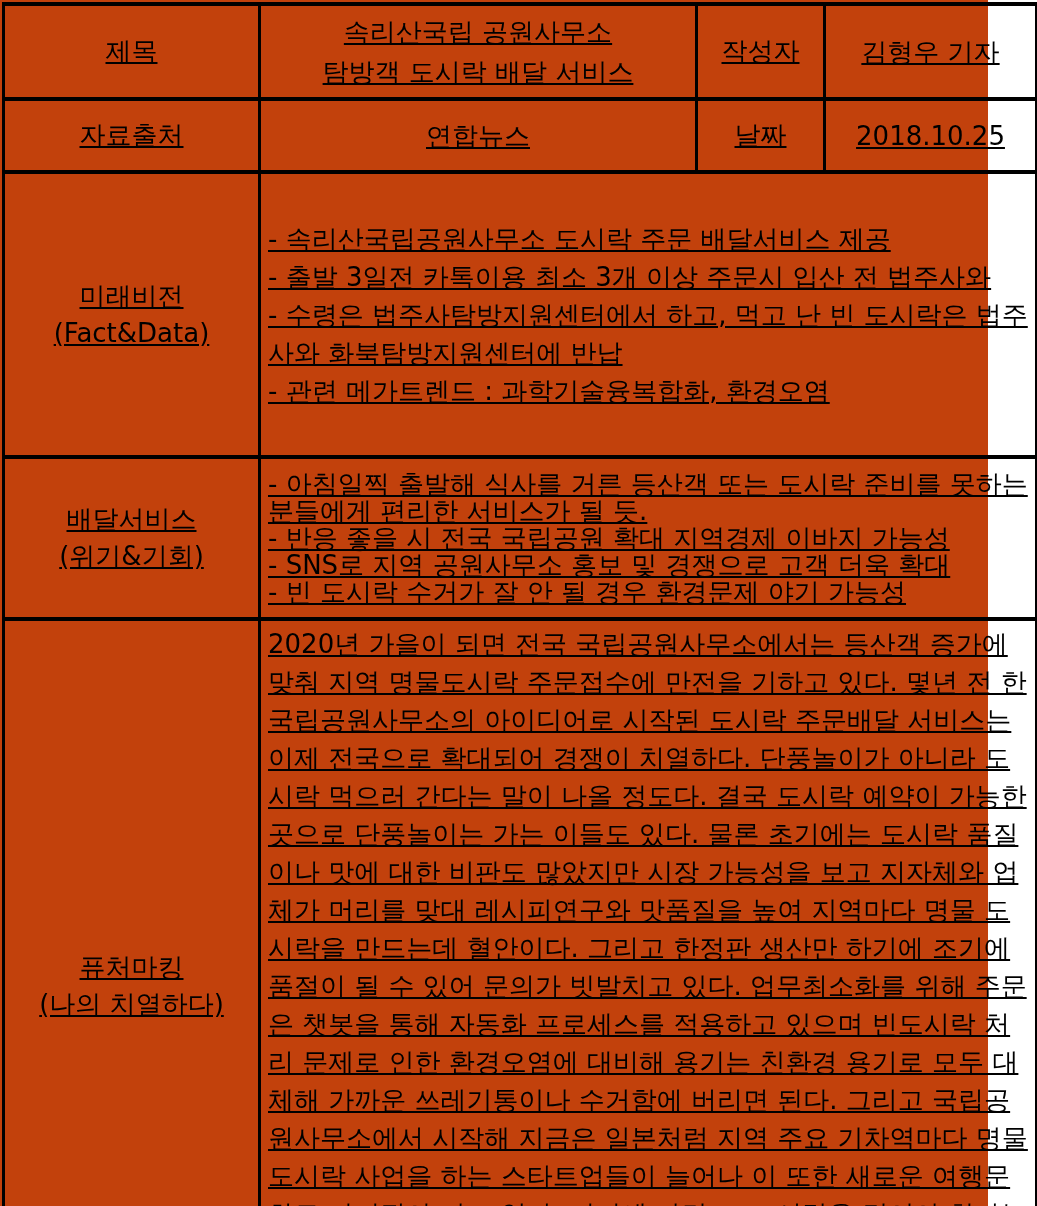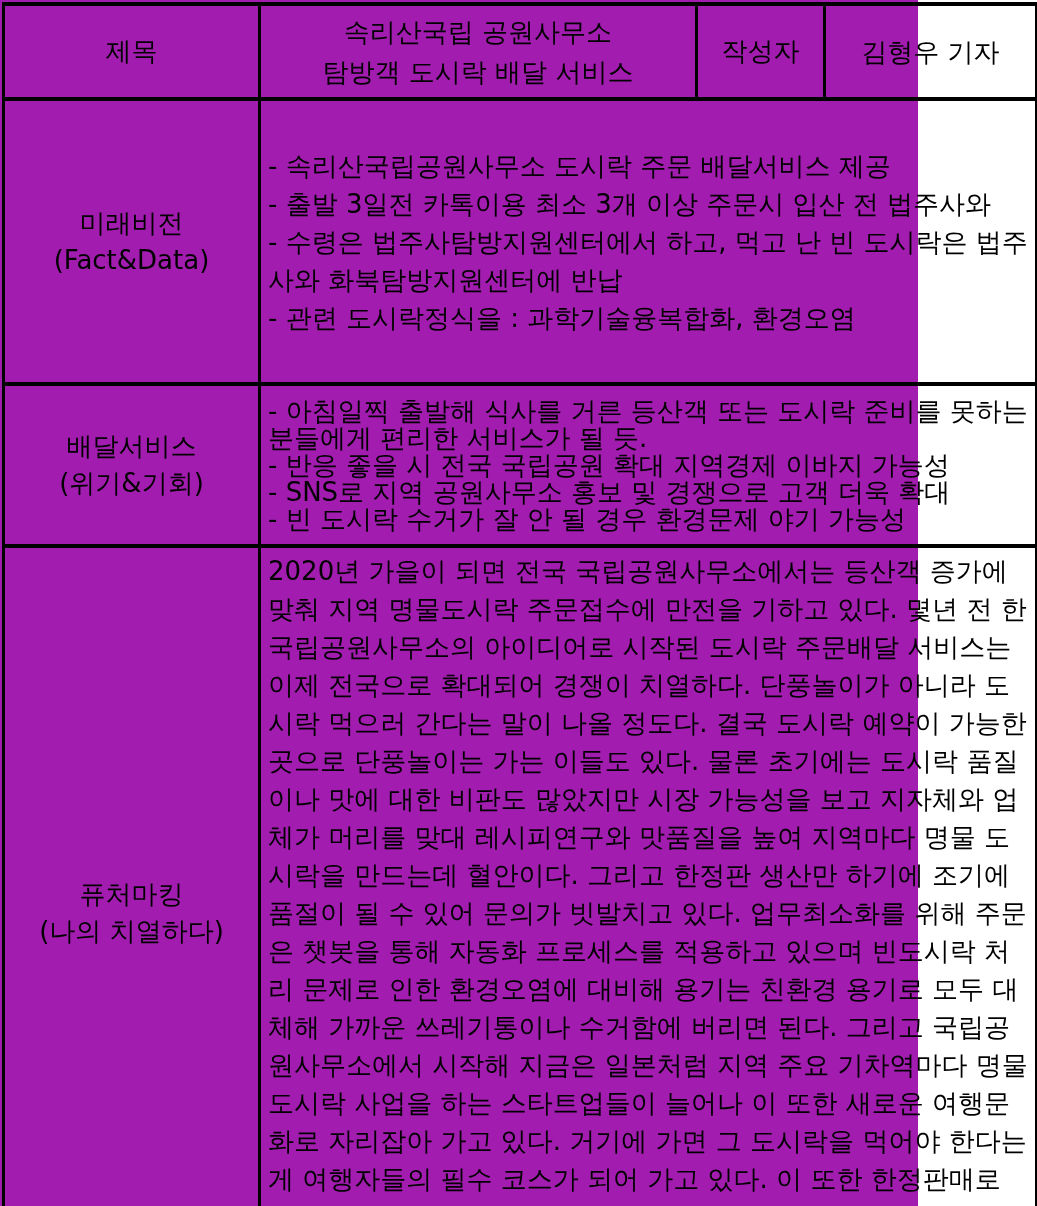--- a/index.html
+++ b/index.html
@@ -3,25 +3,26 @@
 <meta charset="utf-8">
 <style>
   html, body {
     margin: 0;
     padding: 0;
     background: #ffffff;
     color: #000000;
     font-family: "DejaVu Sans", "Liberation Sans", sans-serif;
   }
   .page {
-    width: 918px;
+    width: 988px;
     height: 1206px;
-    background: #a21caf;
+    background: #c2410c;
     box-sizing: border-box;
     padding: 2px 2px 0 2px;
+    text-decoration: underline;
   }
   table.sheet {
     border-collapse: collapse;
     table-layout: fixed;
     width: 1033px;
   }
   table.sheet td {
     border-left: 3px solid #000000;
     border-right: 3px solid #000000;
     border-top: 4px solid #000000;
@@ -78,32 +79,46 @@
         <div>탐방객 도시락 배달 서비스</div>
       </td>
       <td class="label-cell">
         <span>작성자</span>
       </td>
       <td class="value-cell">
         <span>김형우 기자</span>
       </td>
     </tr>
 
+    <tr class="r2">
+      <td class="label-cell">
+        <span>자료출처</span>
+      </td>
+      <td class="value-cell">
+        <span>연합뉴스</span>
+      </td>
+      <td class="label-cell">
+        <span>날짜</span>
+      </td>
+      <td class="value-cell">
+        <span>2018.10.25</span>
+      </td>
+    </tr>
 
     <tr class="r3">
       <td class="label-cell">
         <div>미래비전</div>
         <div>(Fact&amp;Data)</div>
       </td>
       <td class="content-cell" colspan="3">
         <div class="bullets-a">
           <div>- 속리산국립공원사무소 도시락 주문 배달서비스 제공</div>
           <div>- 출발 3일전 카톡이용 최소 3개 이상 주문시 입산 전 법주사와</div>
           <div>- 수령은 법주사탐방지원센터에서 하고, 먹고 난 빈 도시락은 법주사와 화북탐방지원센터에 반납</div>
-          <div>- 관련 도시락정식을 :  과학기술융복합화, 환경오염</div>
+          <div>- 관련 메가트렌드 :  과학기술융복합화, 환경오염</div>
         </div>
       </td>
     </tr>
 
     <tr class="r4">
       <td class="label-cell">
         <div>배달서비스</div>
         <div>(위기&amp;기회)</div>
       </td>
       <td class="content-cell" colspan="3">

